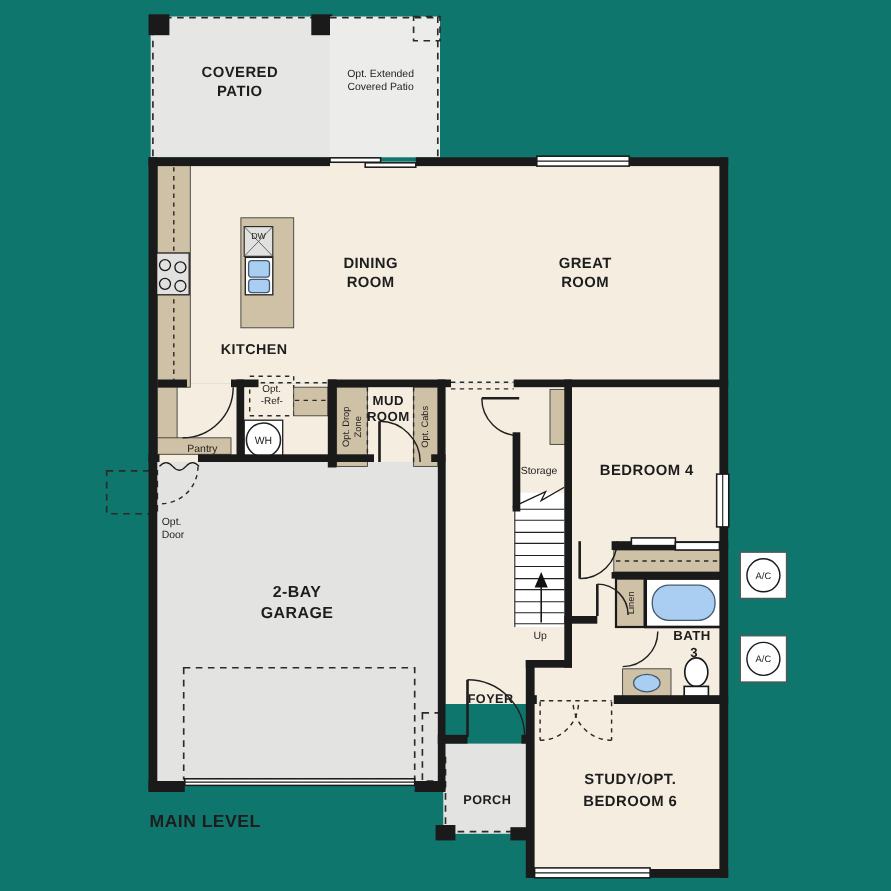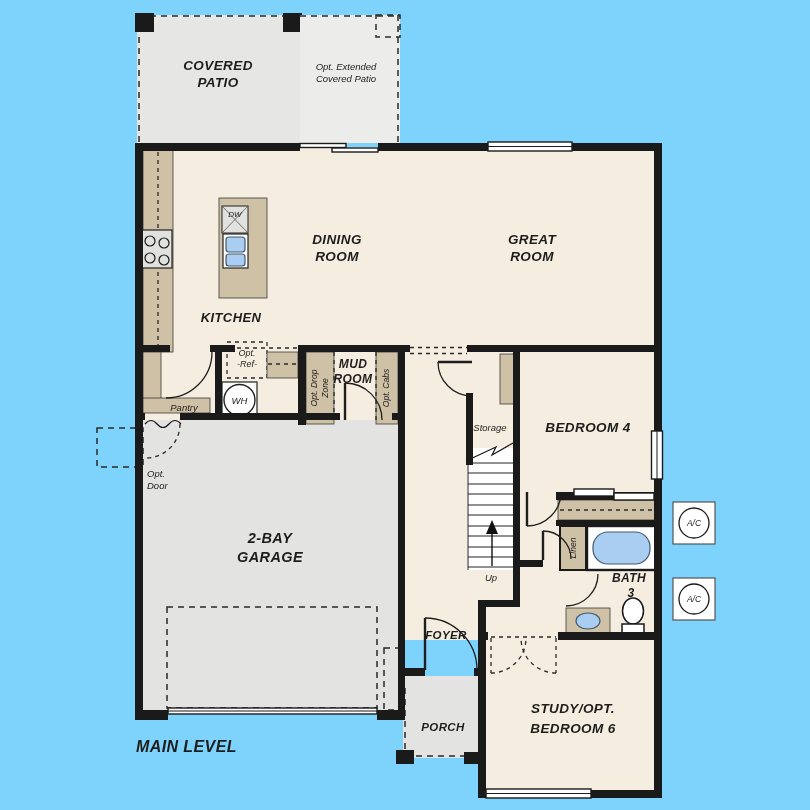--- a/index.html
+++ b/index.html
@@ -1,16 +1,16 @@
 <!DOCTYPE html>
 <html><head>
 <meta charset="utf-8">
 <style>
   html,body{margin:0;padding:0;background:#fff;}
-  .stage{position:relative;width:810px;height:810px;background:#7dd3fc;overflow:hidden;font-style:italic;}
+  .stage{position:relative;width:810px;height:810px;background:#0f766e;overflow:hidden;}
   svg{position:absolute;left:0;top:0;}
   text{font-family:"Liberation Sans", sans-serif;fill:#1d1d1d;}
   .room-lbl{font-weight:bold;letter-spacing:.4px;}
   .sm-lbl{font-weight:normal;}
   .wall{fill:#1a1a1a;}
   .cream{fill:#f5eee0;}
   .grey{fill:#e3e3e1;}
   .tan{fill:#cfc1a5;stroke:#3a3a3a;stroke-width:.8;}
   .appl{fill:#e1e1df;}
   .blue{fill:#a9cef1;stroke:#44596e;stroke-width:1.2;}

